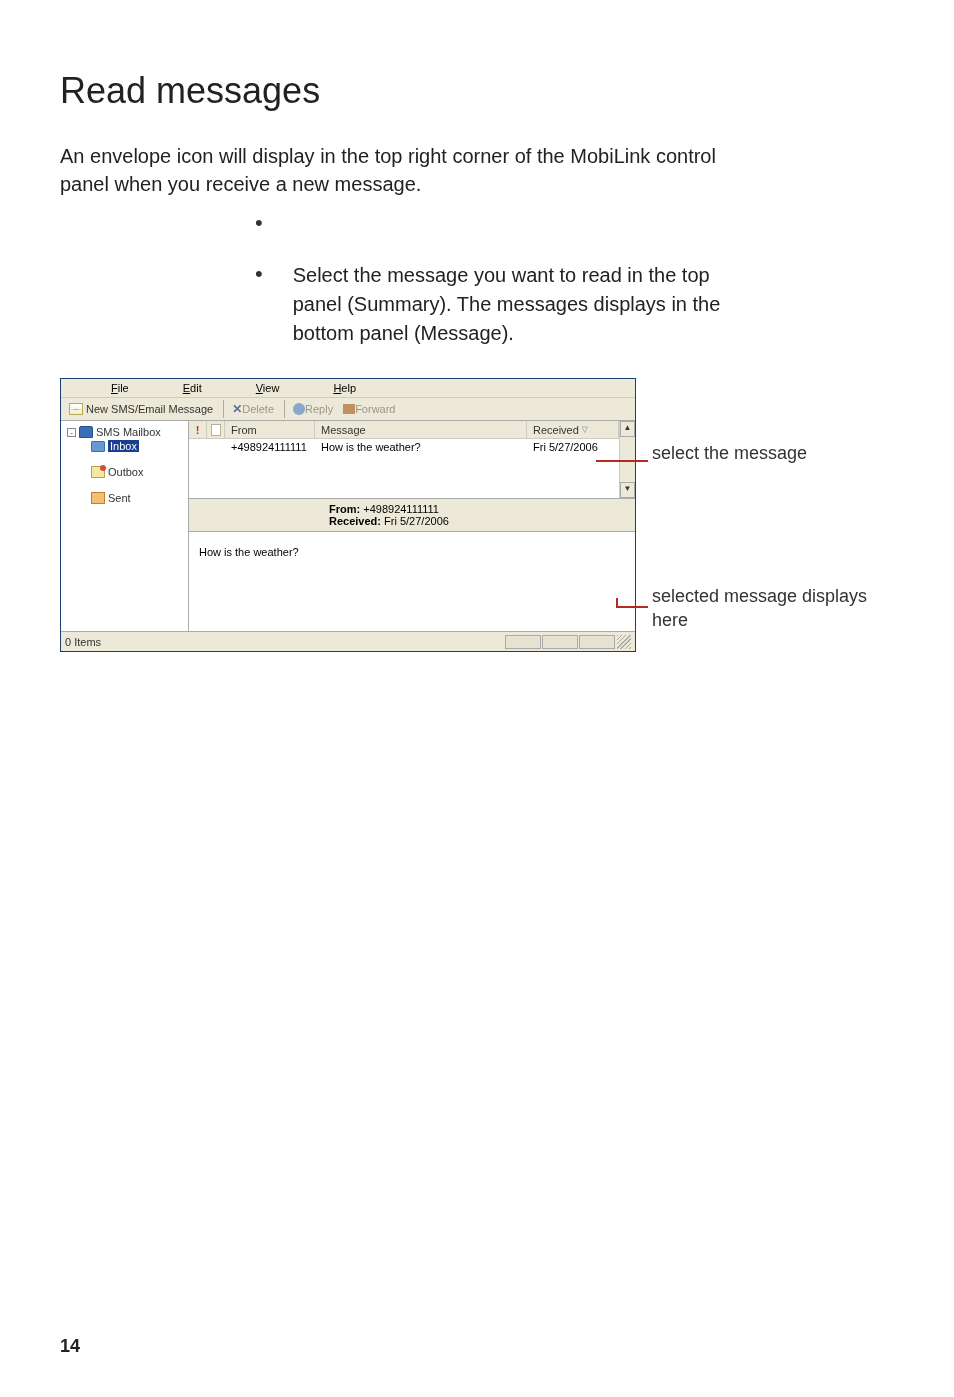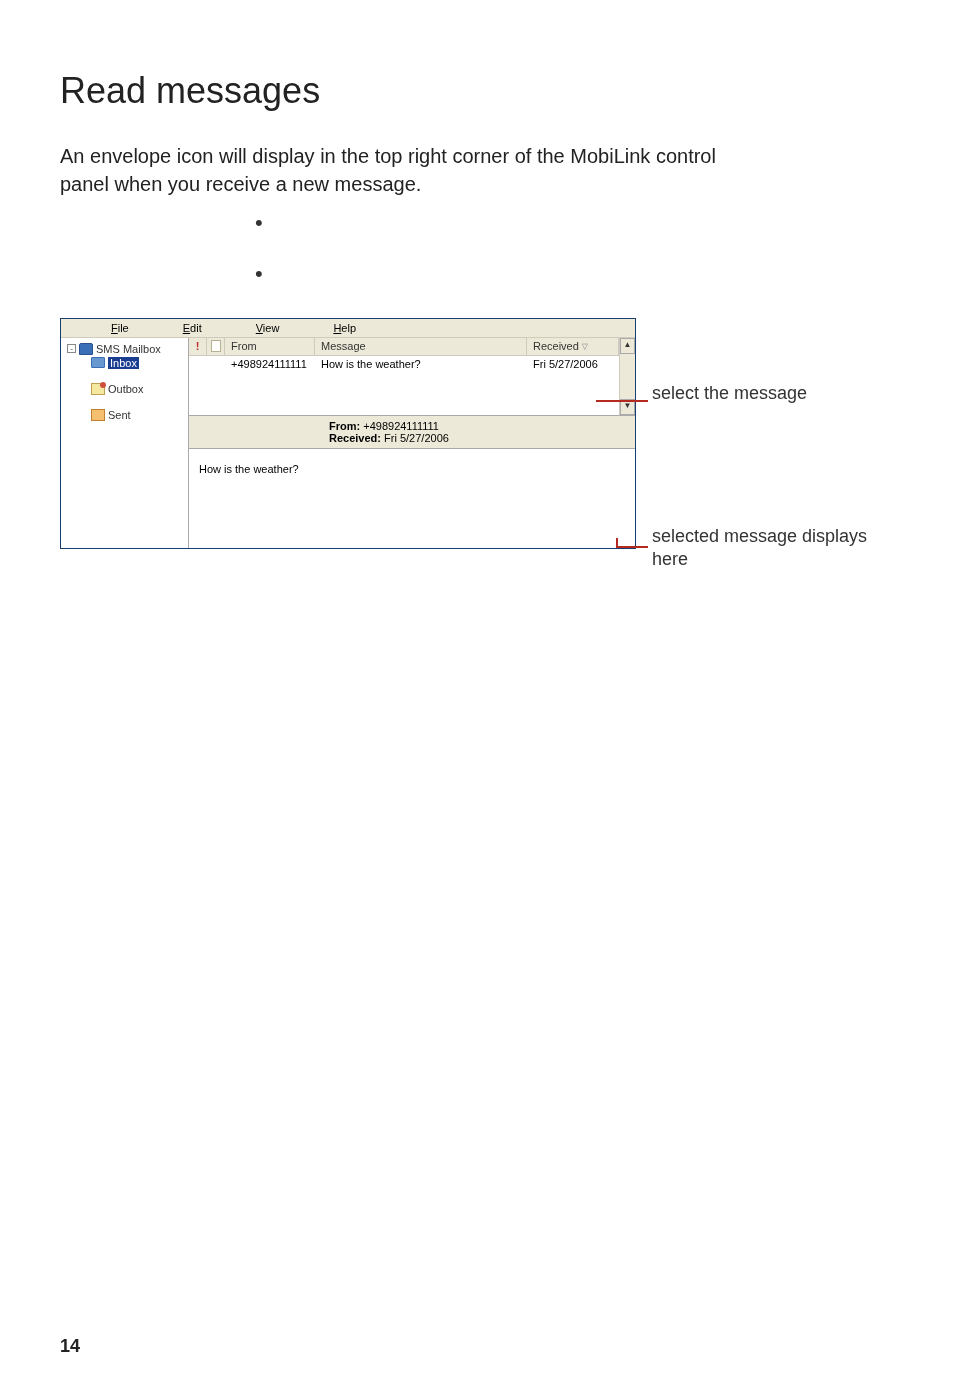--- a/index.html
+++ b/index.html
@@ -357,35 +357,56 @@
 <h1 class="page-title">Read messages</h1>
 
 <p class="intro-text">An envelope icon will display in the top right corner of the MobiLink control panel when you receive a new message.</p>
 
 <div class="bullet-list">
   <div class="bullet-item">
     <div class="bullet-dot">•</div>
   </div>
   <div class="bullet-item">
     <div class="bullet-dot">•</div>
+    <div class="bullet-text">Select the message you want to read in the top panel (Summary). The messages displays in the bottom panel (Message).</div>
   </div>
 </div>
 
 <div class="screenshot-wrap">
 
   <div class="app-window">
 
 
     <div class="menu-bar">
       <div class="menu-item"><u>F</u><span>ile</span></div>
       <div class="menu-item"><u>E</u><span>dit</span></div>
       <div class="menu-item"><u>V</u><span>iew</span></div>
       <div class="menu-item"><u>H</u><span>elp</span></div>
     </div>
 
+    <div class="toolbar">
+      <div class="tb-btn">
+        <div class="tb-ico ico-envelope"></div>
+        <span>New SMS/Email Message</span>
+      </div>
+      <div class="tb-sep"></div>
+      <div class="tb-btn disabled">
+        <span class="ico-x">✕</span>
+        <span>Delete</span>
+      </div>
+      <div class="tb-sep"></div>
+      <div class="tb-btn disabled">
+        <div class="ico-person"></div>
+        <span>Reply</span>
+      </div>
+      <div class="tb-btn disabled">
+        <div class="ico-fwd"></div>
+        <span>Forward</span>
+      </div>
+    </div>
 
     <div class="main-split">
 
       <div class="folder-tree">
         <div class="tree-row tree-indent-1">
           <div class="tree-toggle">-</div>
           <div class="ico-mailbox"></div>
           <span style="margin-left:3px">SMS Mailbox</span>
         </div>
         <div class="tree-row tree-indent-2">
@@ -446,20 +467,27 @@
           </div>
         </div>
 
         <div class="preview-body">
           <span>How is the weather?</span>
         </div>
 
       </div>
     </div>
 
+    <div class="status-bar">
+      <div class="status-text">0 Items</div>
+      <div class="status-seg"></div>
+      <div class="status-seg"></div>
+      <div class="status-seg"></div>
+      <div class="status-grip"></div>
+    </div>
   </div>
 
   <div class="callouts">
     <div class="annot-line-top"></div>
     <div class="callout-top">select the message</div>
     <div class="annot-line-bot"></div>
     <div class="annot-stub-bot"></div>
     <div class="callout-bottom">selected message displays here</div>
   </div>
 

